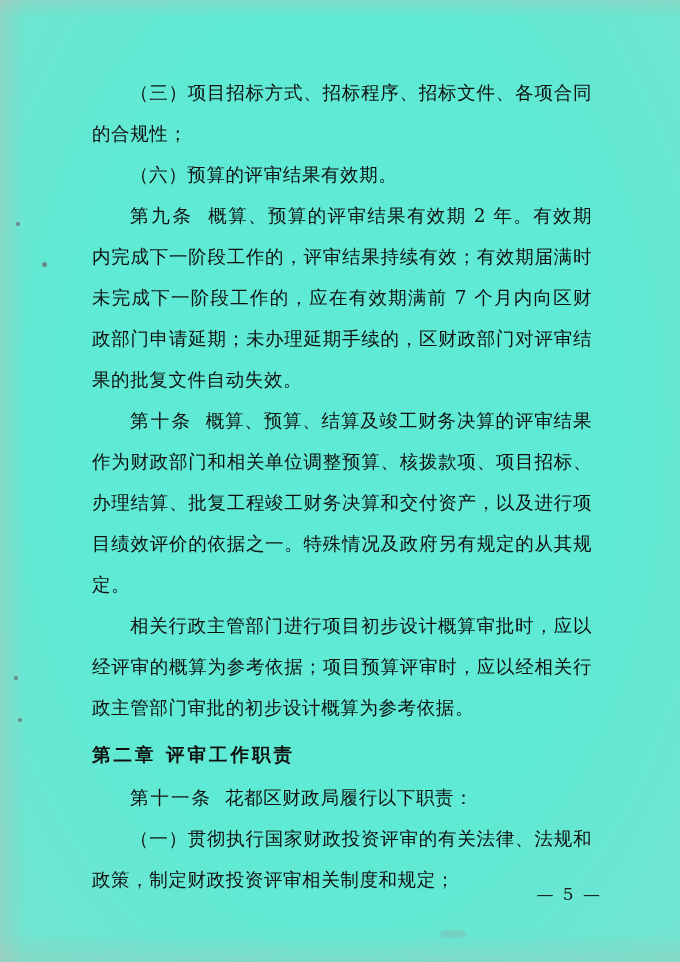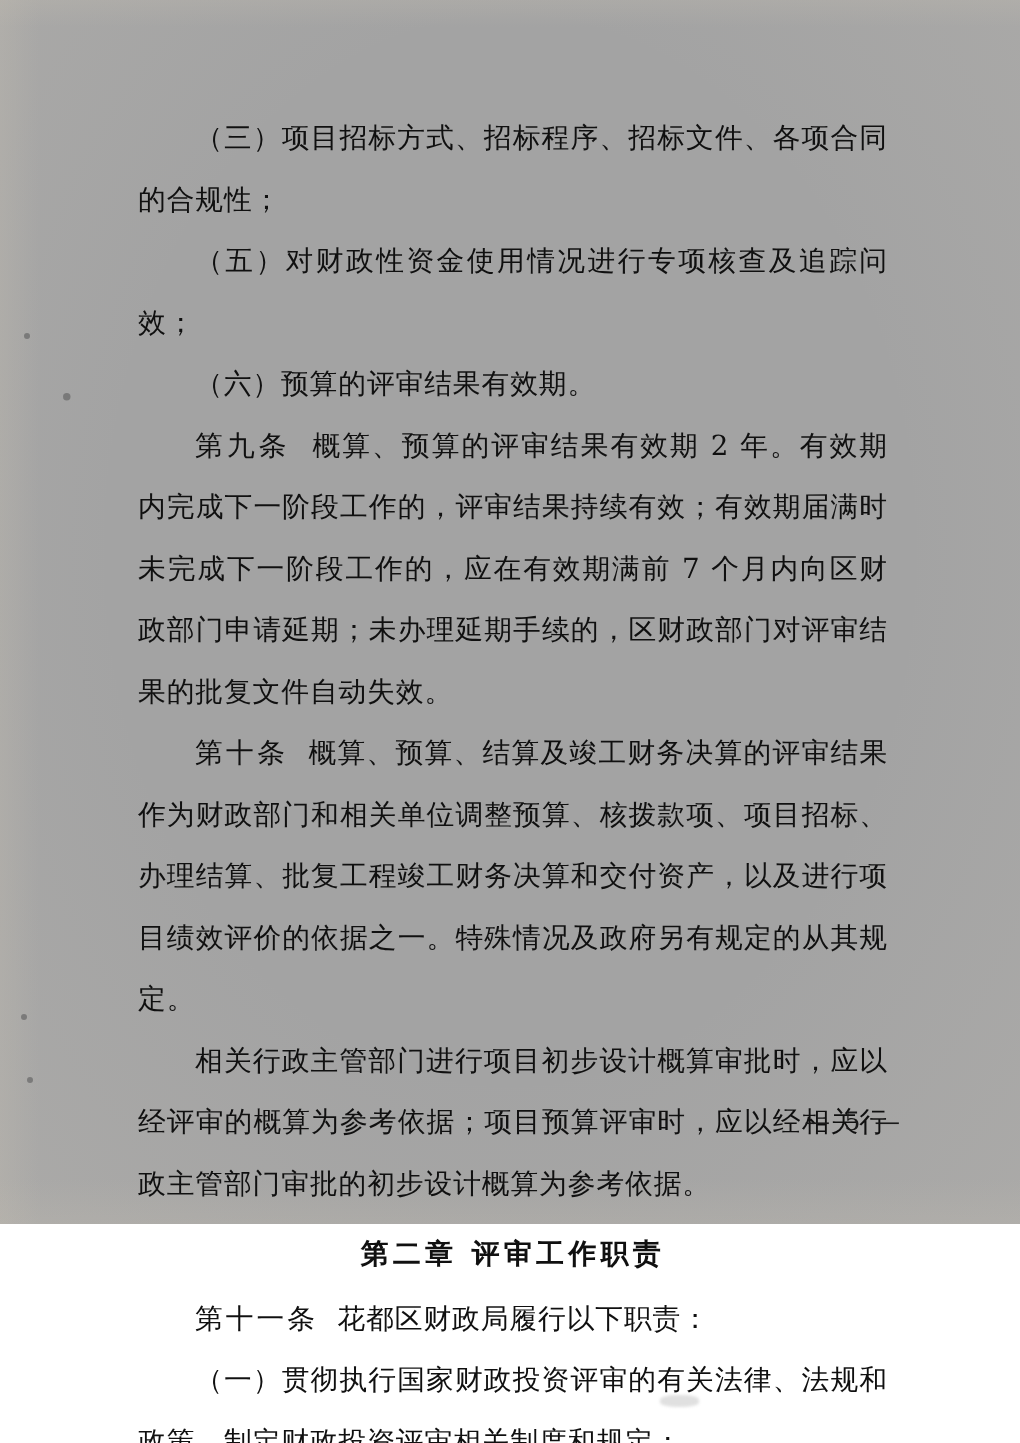--- a/index.html
+++ b/index.html
@@ -9,22 +9,22 @@
   body {
     width: 680px;
     height: 962px;
     background: #ffffff;
     font-family: "DejaVu Serif", serif;
     overflow: hidden;
   }
   #page {
     position: relative;
     width: 680px;
-    height: 816px;
-    background: #a3a3a3;
+    height: 962px;
+    background: #5eead4;
   }
   
   #page::before {
     content: "";
     position: absolute;
     inset: 0;
     background:
       radial-gradient(ellipse at 50% 45%, rgba(255,255,255,0) 55%, rgba(205,200,190,0.18) 100%);
     pointer-events: none;
   }
@@ -45,21 +45,20 @@
     font-family: "DejaVu Serif", serif;
   }
   .indent2 {
     text-indent: 38px;
   }
   .heading-run {
     font-weight: normal;
     letter-spacing: 2px;
   }
   .center {
-    text-align: center;
     text-indent: 0;
     font-weight: bold;
     letter-spacing: 3px;
     margin-top: 6px;
     margin-bottom: 2px;
   }
   .pagenum {
     position: absolute;
     right: 78px;
     bottom: 58px;
@@ -114,21 +113,20 @@
   <div class="speck" style="left:42px; top:262px; width:5px; height:5px;"></div>
   <div class="speck" style="left:14px; top:676px; width:4px; height:4px;"></div>
   <div class="speck" style="left:18px; top:718px; width:4px; height:4px;"></div>
   <div class="smudge" style="left:440px; top:930px; width:26px; height:8px;"></div>
 
   <div id="content">
 
     <p class="para indent2">（三）项目招标方式、招标程序、招标文件、各项合同的合规性；</p>
 
 
-    <p class="para indent2">（五）对财政性资金使用情况进行专项核查及追踪问效；</p>
 
     <p class="para indent2">（六）预算的评审结果有效期。</p>
 
     <p class="para indent2"><span class="heading-run">第九条</span>&nbsp;&nbsp;<span>概算、预算的评审结果有效期 2 年。有效期内完成下一阶段工作的，评审结果持续有效；有效期届满时未完成下一阶段工作的，应在有效期满前 7 个月内向区财政部门申请延期；未办理延期手续的，区财政部门对评审结果的批复文件自动失效。</span></p>
 
     <p class="para indent2"><span class="heading-run">第十条</span>&nbsp;&nbsp;<span>概算、预算、结算及竣工财务决算的评审结果作为财政部门和相关单位调整预算、核拨款项、项目招标、办理结算、批复工程竣工财务决算和交付资产，以及进行项目绩效评价的依据之一。特殊情况及政府另有规定的从其规定。</span></p>
 
     <p class="para indent2">相关行政主管部门进行项目初步设计概算审批时，应以经评审的概算为参考依据；项目预算评审时，应以经相关行政主管部门审批的初步设计概算为参考依据。</p>
 
     <p class="para center">第二章  评审工作职责</p>

